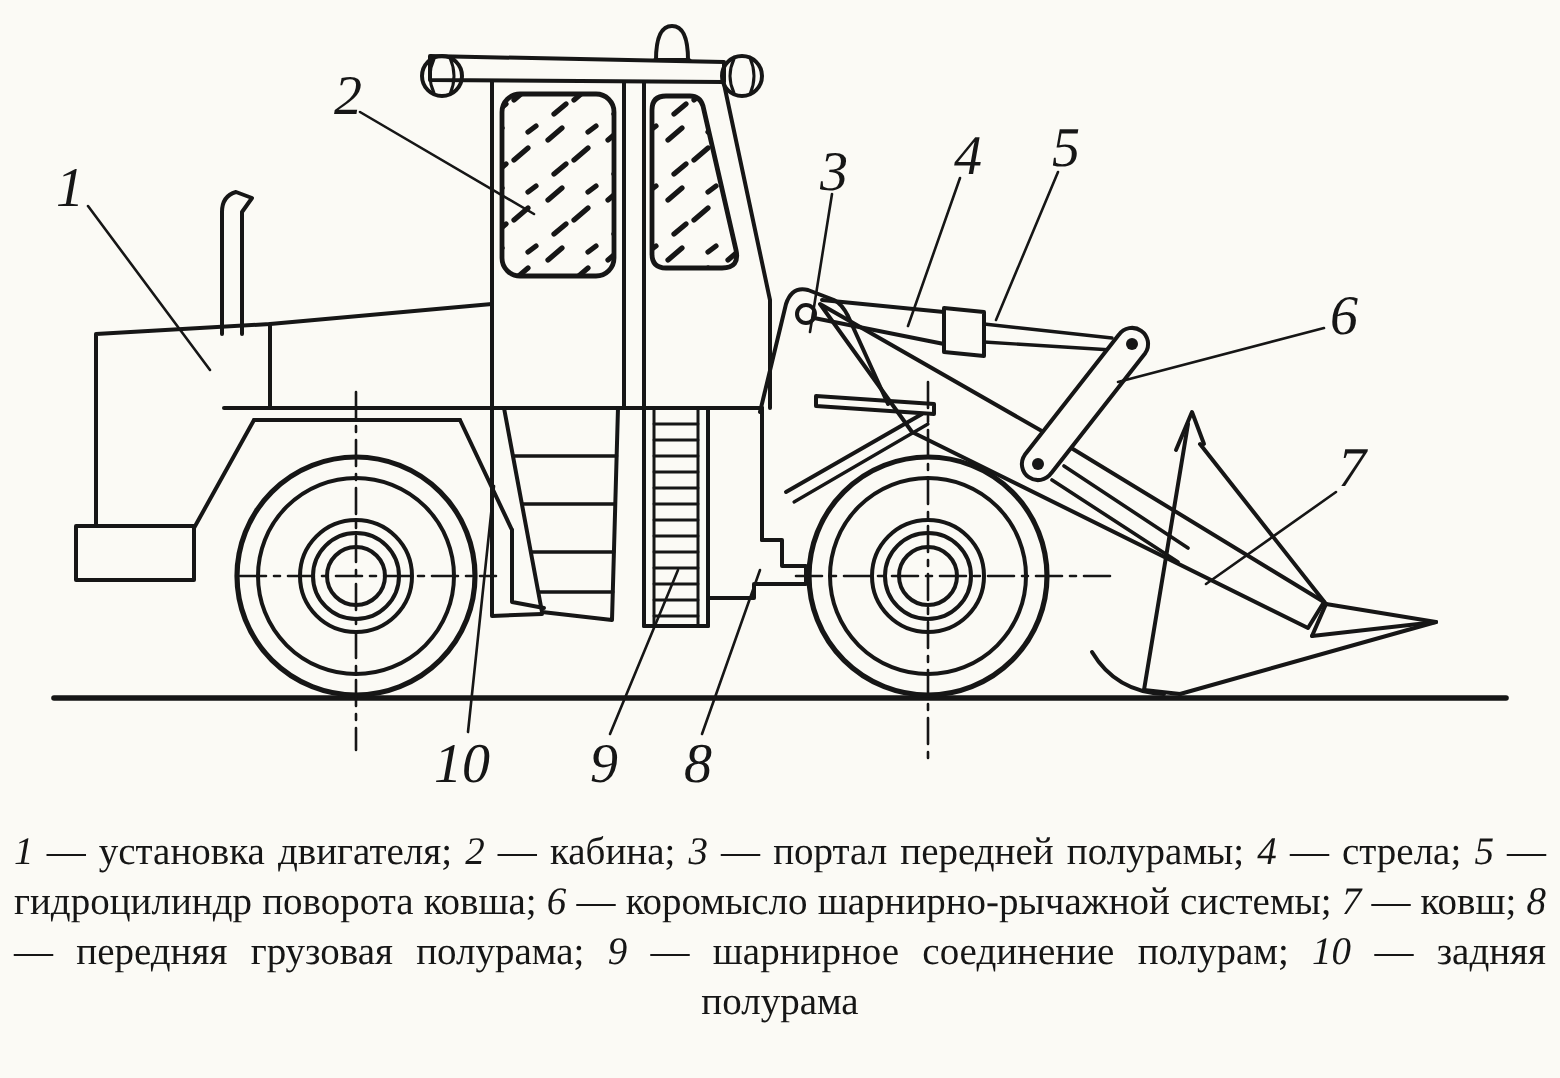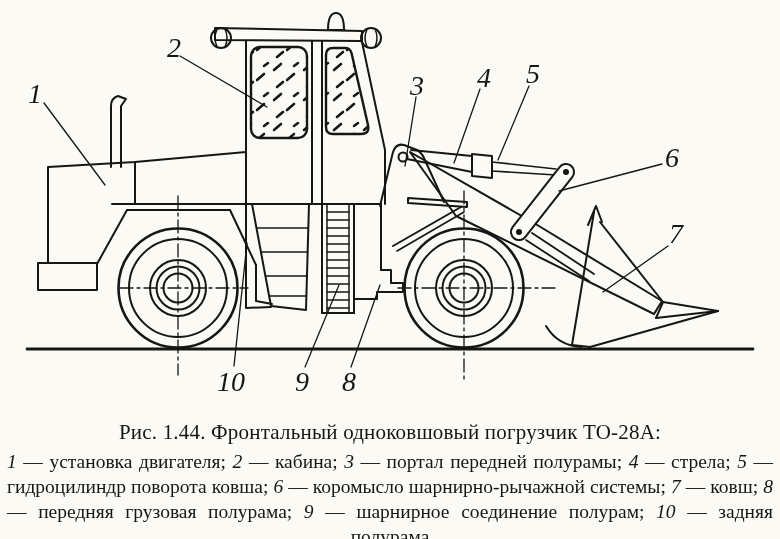--- a/index.html
+++ b/index.html
@@ -221,17 +221,16 @@
     <text class="callout" x="533" y="83" text-anchor="middle">5</text>
     <text class="callout" x="672" y="167" text-anchor="middle">6</text>
     <text class="callout" x="676" y="243" text-anchor="middle">7</text>
     <text class="callout" x="349" y="391" text-anchor="middle">8</text>
     <text class="callout" x="302" y="391" text-anchor="middle">9</text>
     <text class="callout" x="231" y="391" text-anchor="middle">10</text>
   </g>
 </svg>
 
 <div class="caption">
-  <div class="cap-title">Рис. 1.44. Фронтальный одноковшовый погрузчик ТО-28А:</div>
   <p class="legend" id="legend"><i>1</i><span> — установка двигателя; </span><i>2</i><span> — кабина; </span><i>3</i><span> — портал передней полурамы; </span><i>4</i><span> — стрела; </span><i>5</i><span> — гидроцилиндр поворота ковша; </span><i>6</i><span> — коромысло шарнирно-рычажной системы; </span><i>7</i><span> — ковш; </span><i>8</i><span> — передняя грузовая полурама; </span><i>9</i><span> — шарнирное соединение полурам; </span><i>10</i><span> — задняя полурама</span></p>
 </div>
 
 </div>
 
 </body></html>

